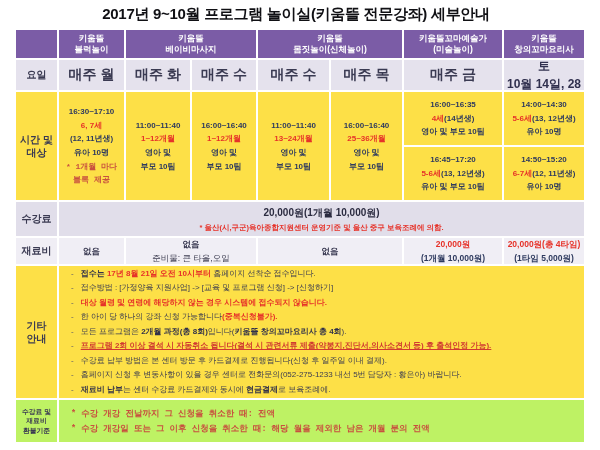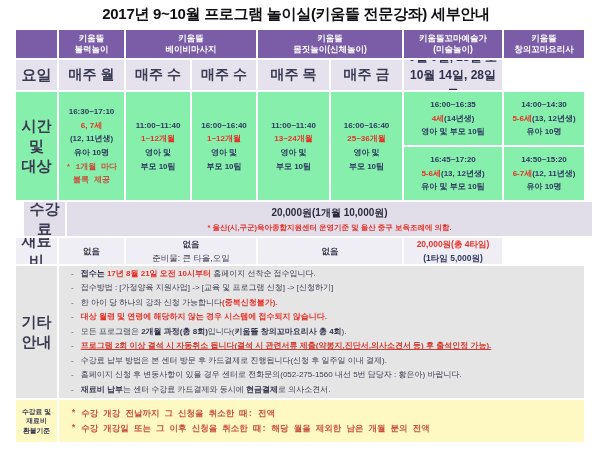--- a/index.html
+++ b/index.html
@@ -8,35 +8,35 @@
   .title{position:absolute;top:5px;left:0;width:592px;text-align:center;font-size:15px;font-weight:800;color:#101014;letter-spacing:-0.3px;}
   .tbl{position:absolute;left:16px;top:30px;width:561px;display:flex;flex-direction:column;gap:2px;}
   .row{display:grid;grid-template-columns:41px 65px 64px 64px 71px 71px 98px 80px;gap:2px;}
   .cell{display:flex;flex-direction:column;align-items:center;justify-content:center;text-align:center;overflow:hidden;}
   .sp2{grid-column:span 2;}
   .sp7{grid-column:span 7;}
   
   .r-head{height:28px;}
   .r-day{height:30px;}
   .r-time{height:108px;}
-  .r-fee{height:34px;margin-left:8px;}
+  .r-fee{height:34px;}
   .r-mat{height:26px;}
   .r-notes{height:132px;}
   .r-ref{height:42px;}
   
   .r-head .cell{background:#7b5ca6;}
   .r-day .cell{background:#e5e2ed;}
-  .r-time .cell,.r-time .sub{background:#86efac;}
+  .r-time .cell,.r-time .sub{background:#fde047;}
   .r-fee .cell{background:#e1deea;}
   .r-mat .cell{background:#f0eef5;}
-  .r-notes .cell{background:#e5e5e5;}
-  .r-ref .cell{background:#fef9c3;}
+  .r-notes .cell{background:#fde047;}
+  .r-ref .cell{background:#bef264;}
   
   .hdr{color:#fff;font-weight:700;font-size:8.5px;line-height:1.3;white-space:pre-line;}
-  .lblc{font-weight:700;font-size:15px;color:#3a3a52;line-height:1.35;white-space:pre-line;}
+  .lblc{font-weight:700;font-size:10px;color:#3a3a52;line-height:1.35;white-space:pre-line;}
   .lblc.small{font-size:6.8px;}
   .dayc{font-weight:700;font-size:14px;color:#3a3a52;}
   .dayc.small{font-size:12px;color:#30304e;line-height:1.5;white-space:pre-line;}
   .ln{line-height:1.45;font-size:8px;margin:1px 0;}
   .split{display:grid;grid-template-rows:1fr 1fr;gap:2px;height:100%;}
   .sub{display:flex;flex-direction:column;align-items:center;justify-content:center;text-align:center;}
   .fee-main{font-size:10px;font-weight:700;color:#2b2b40;margin-bottom:3px;}
   .fee-note{font-size:7.5px;}
   .matc .ln{font-size:8.5px;}
   .notes-cell{align-items:flex-start;justify-content:center;}
@@ -70,20 +70,21 @@
 몸짓놀이(신체놀이)</div>
       <div class="cell hdr">키움뜰꼬마예술가
 (미술놀이)</div>
       <div class="cell hdr">키움뜰
 창의꼬마요리사</div>
     </div>
 
     <div class="row r-day">
       <div class="cell lblc">요일</div>
       <div class="cell dayc">매주 월</div>
+      <div class="cell dayc">매주 화</div>
       <div class="cell dayc">매주 수</div>
       <div class="cell dayc">매주 수</div>
       <div class="cell dayc">매주 목</div>
       <div class="cell dayc">매주 금</div>
       <div class="cell dayc small">9월 9일, 23일 토
 10월 14일, 28일토</div>
     </div>
 
     <div class="row r-time">
       <div class="cell lblc">시간 및
@@ -160,38 +161,42 @@
           <div class="ln"><span class="c-b">없음</span></div>
         </div>
       <div class="cell matc sp2">
           <div class="ln"><span class="c-b">없음</span></div>
           <div class="ln"><span class="c-p">준비물: 큰 타올,오일</span></div>
         </div>
       <div class="cell matc sp2">
           <div class="ln"><span class="c-b">없음</span></div>
         </div>
       <div class="cell matc">
+          <div class="ln"><span class="c-rd">20,000원</span></div>
+          <div class="ln"><span class="c-nv">(1개월 10,000원)</span></div>
+        </div>
+      <div class="cell matc">
           <div class="ln"><span class="c-rd">20,000원(총 4타임)</span></div>
           <div class="ln"><span class="c-nv">(1타임 5,000원)</span></div>
         </div>
     </div>
 
     <div class="row r-notes">
       <div class="cell lblc">기타
 안내</div>
       <div class="cell sp7 notes-cell">
         <div class="note"><span class="dash">-</span><span><span class="c-b">접수는 </span><span class="c-rd">17년 8월 21일 오전 10시부터</span><span class="c-p"> 홈페이지 선착순 접수입니다.</span></span></div>
         <div class="note"><span class="dash">-</span><span><span class="c-p">접수방법 : [가정양육 지원사업] -&gt; [교육 및 프로그램 신청] -&gt; [신청하기]</span></span></div>
+        <div class="note"><span class="dash">-</span><span><span class="c-rd">대상 월령 및 연령에 해당하지 않는 경우 시스템에 접수되지 않습니다.</span></span></div>
         <div class="note"><span class="dash">-</span><span><span class="c-p">한 아이 당 하나의 강좌 신청 가능합니다</span><span class="c-rd">(중복신청불가).</span></span></div>
-        <div class="note"><span class="dash">-</span><span><span class="c-rd">대상 월령 및 연령에 해당하지 않는 경우 시스템에 접수되지 않습니다.</span></span></div>
         <div class="note"><span class="dash">-</span><span><span class="c-p">모든 프로그램은 </span><span class="c-b">2개월 과정(총 8회)</span><span class="c-p">입니다(</span><span class="c-b">키움뜰 창의꼬마요리사 총 4회</span><span class="c-p">).</span></span></div>
         <div class="note"><span class="dash">-</span><span><span class="c-rdu">프로그램 2회 이상 결석 시 자동취소 됩니다(결석 시 관련서류 제출(약봉지,진단서,의사소견서 등) 후 출석인정 가능).</span></span></div>
         <div class="note"><span class="dash">-</span><span><span class="c-p">수강료 납부 방법은 본 센터 방문 후 카드결제로 진행됩니다(신청 후 일주일 이내 결제).</span></span></div>
-        <div class="note"><span class="dash">-</span><span><span class="c-p">홈페이지 신청 후 변동사항이 있을 경우 센터로 전화문의(052-275-1560  내선 5번 담당자 : 황은아) 바랍니다.</span></span></div>
-        <div class="note"><span class="dash">-</span><span><span class="c-b">재료비 납부</span><span class="c-p">는 센터 수강료 카드결제와 동시에 </span><span class="c-b">현금결제</span><span class="c-p">로 의사소견서.</span></span></div>
+        <div class="note"><span class="dash">-</span><span><span class="c-p">홈페이지 신청 후 변동사항이 있을 경우 센터로 전화문의(052-275-1233  내선 5번 담당자 : 황은아) 바랍니다.</span></span></div>
+        <div class="note"><span class="dash">-</span><span><span class="c-b">재료비 납부</span><span class="c-p">는 센터 수강료 카드결제와 동시에 </span><span class="c-b">현금결제</span><span class="c-p">로 보육조례에.</span></span></div>
       </div>
     </div>
 
     <div class="row r-ref">
       <div class="cell lblc small">수강료 및
 재료비
 환불기준</div>
       <div class="cell sp7 ref-cell">
         <div class="refline"><span class="c-rd2">* 수강 개강 전날까지 그 신청을 취소한 때: 전액</span></div>
         <div class="refline"><span class="c-rd2">* 수강 개강일 또는 그 이후 신청을 취소한 때: 해당 월을 제외한 남은 개월 분의 전액</span></div>

